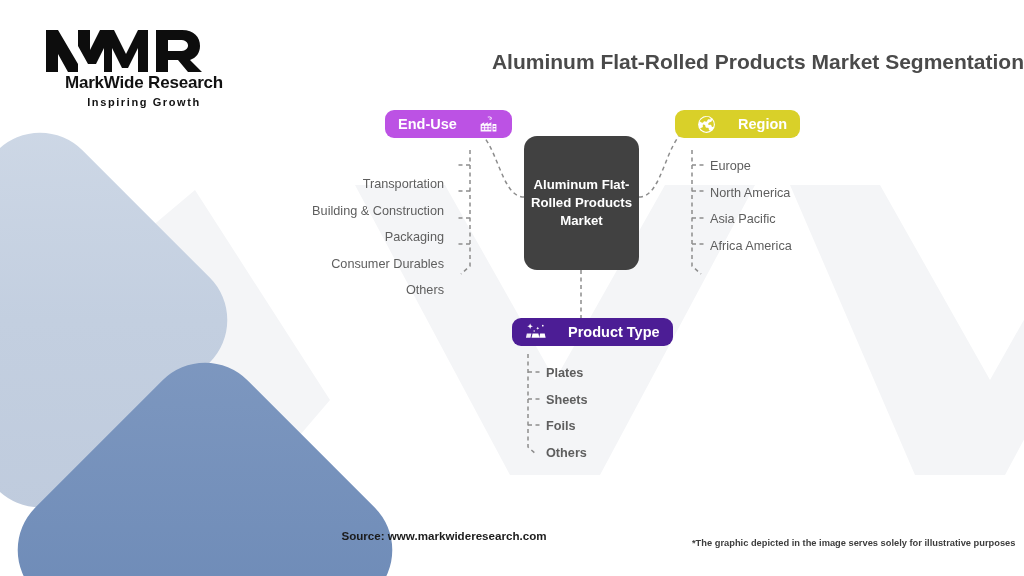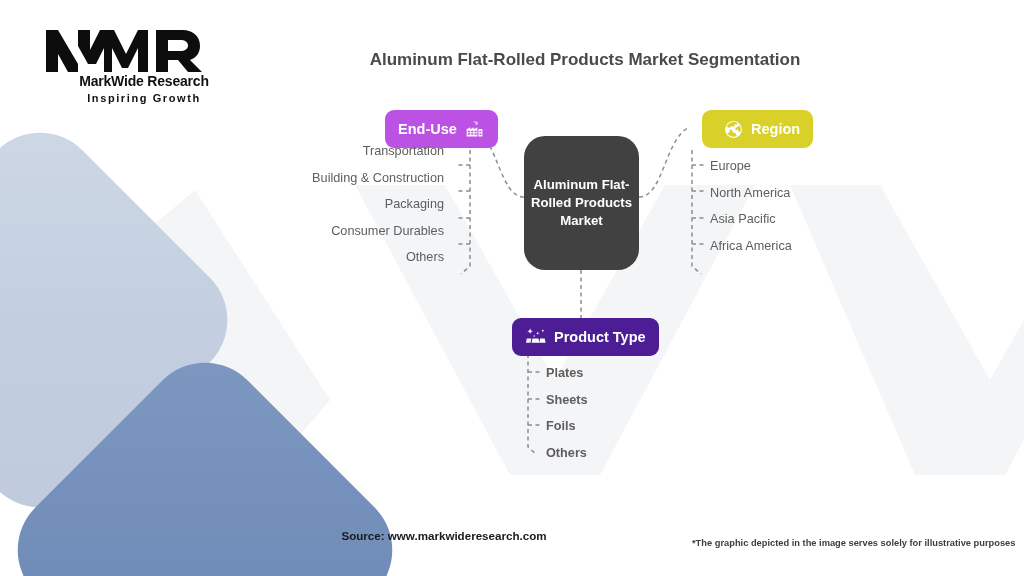--- a/index.html
+++ b/index.html
@@ -51,42 +51,42 @@
   .logo {
     position: absolute;
     left: 44px;
     top: 24px;
     z-index: 5;
     width: 200px;
     text-align: center;
   }
   .logo-mark { display: block; }
   .logo-name {
-    font-size: 14px;
+    font-size: 17px;
     font-weight: bold;
     color: #111111;
     letter-spacing: -0.2px;
     margin-top: -1px;
   }
   .logo-tag {
     font-size: 11px;
     font-weight: bold;
     color: #111111;
     letter-spacing: 1.6px;
     margin-top: 3px;
   }
 
   
   .chart-title {
     position: absolute;
     left: 0;
     top: 50px;
     width: 1024px;
-    text-align: center;
-    font-size: 17px;
+    text-align: right;
+    font-size: 21px;
     font-weight: bold;
     color: #4a4a4a;
     z-index: 5;
     padding-left: 146px;
   }
 
   
   .diagram {
     position: absolute;
     left: 0;
@@ -95,68 +95,68 @@
     height: 576px;
     z-index: 4;
   }
 
   .center-box {
     position: absolute;
     left: 524px;
     top: 136px;
     width: 115px;
     height: 134px;
-    border-radius: 21px;
+    border-radius: 13px;
     background: #414141;
     color: #ffffff;
     display: flex;
     align-items: center;
     justify-content: center;
     text-align: center;
     font-size: 13.2px;
     font-weight: bold;
     line-height: 1.35;
     z-index: 6;
   }
 
   .badge {
     position: absolute;
     display: flex;
     align-items: center;
-    gap: 7px;
-    height: 38px;
+    gap: 21px;
+    height: 28px;
     padding: 0 13px;
     border-radius: 9px;
     color: #ffffff;
     font-size: 14.5px;
     font-weight: bold;
     z-index: 6;
     white-space: nowrap;
   }
   .badge-enduse { left: 385px; top: 110px; background: #bc52e4; }
-  .badge-region { left: 702px; top: 110px; background: #d9d029; padding-left: 21px; }
+  .badge-region { left: 675px; top: 110px; background: #d9d029; padding-left: 21px; }
   .badge-product { left: 512px; top: 318px; background: #4c1d95; }
 
   .badge svg { display: block; flex: 0 0 auto; }
 
   
   .branch-list {
     position: absolute;
     z-index: 6;
     font-size: 12.7px;
     color: #5e5e5e;
   }
   .branch-list .item {
     height: 26.5px;
     line-height: 26.5px;
     white-space: nowrap;
   }
   .list-enduse {
     left: 0;
-    top: 138px;
+    top: 171px;
     width: 460px;
     text-align: right;
     padding-right: 16px;
   }
   .list-region {
     left: 710px;
     top: 153px;
     text-align: left;
   }
   .list-product {

